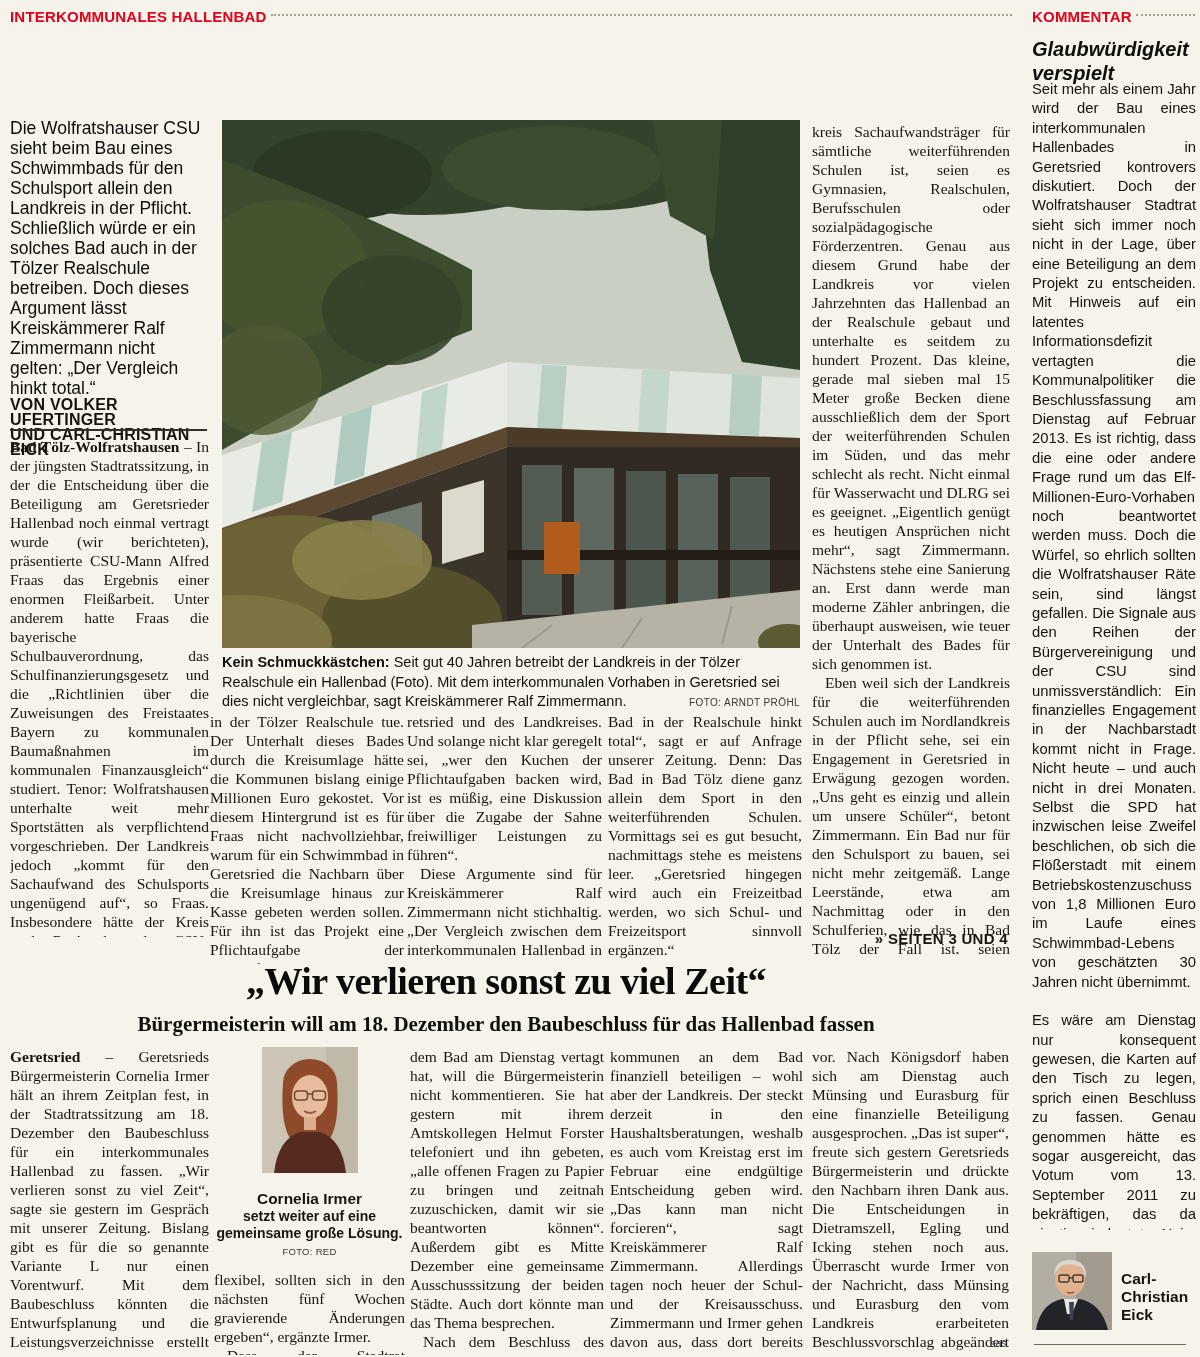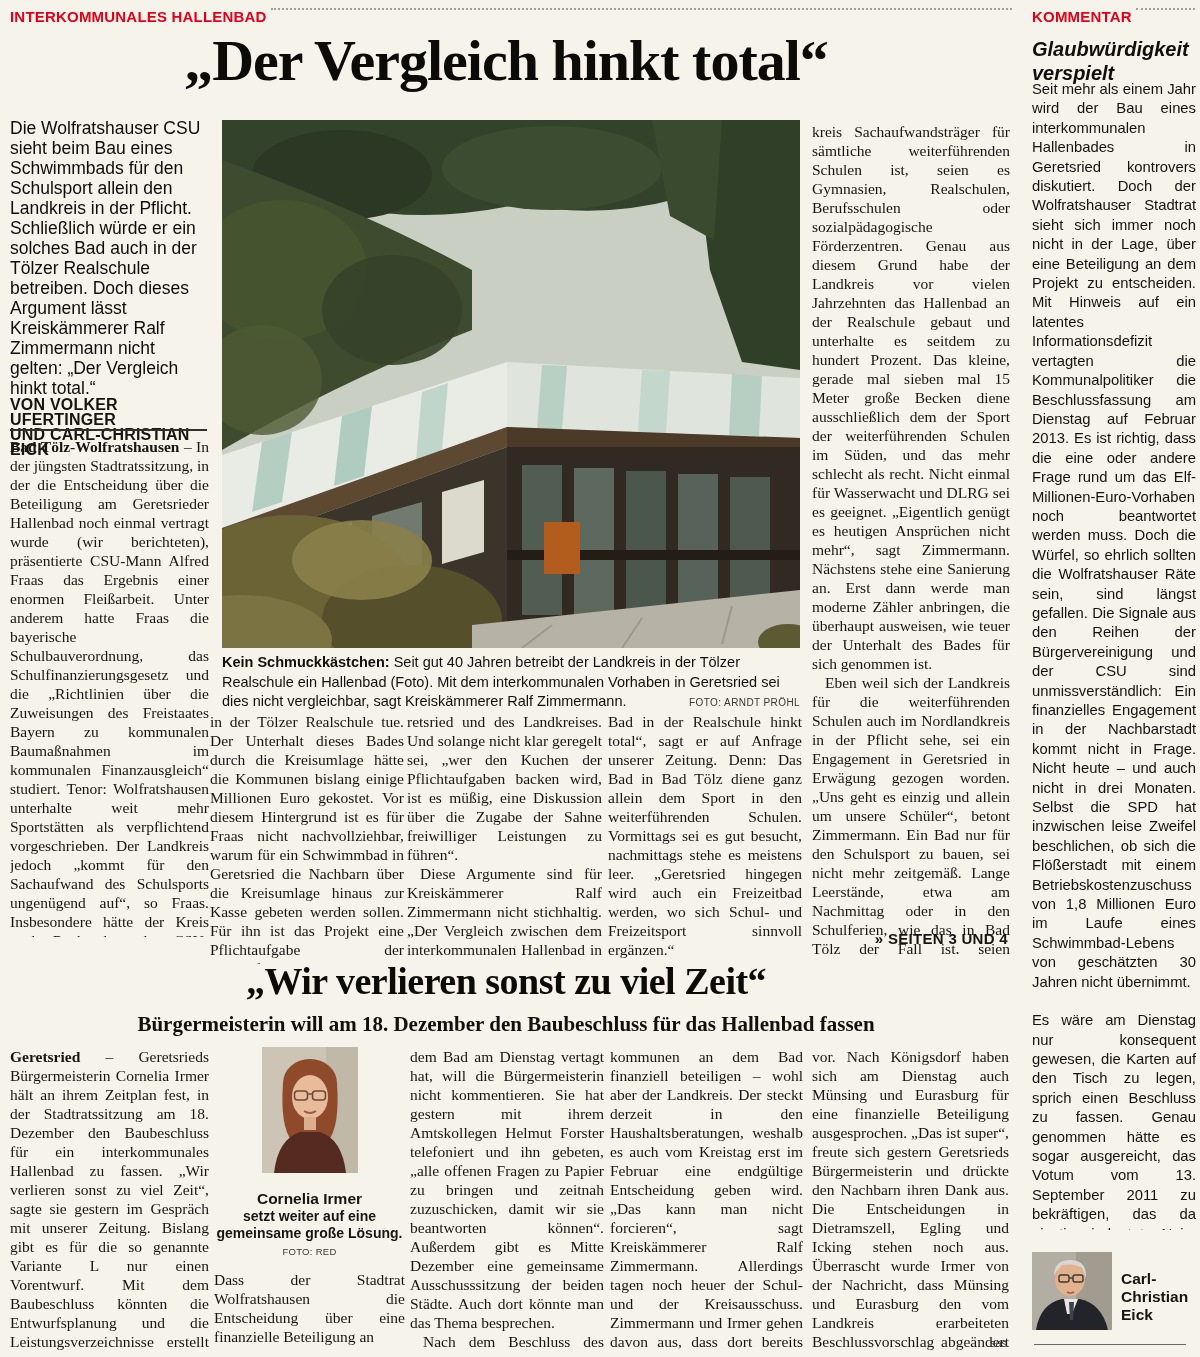--- a/index.html
+++ b/index.html
@@ -1,21 +1,21 @@
 <!DOCTYPE html>
 <html lang="de"><head>
 <meta charset="utf-8">
 <style>
   *{margin:0;padding:0;box-sizing:border-box}
   html,body{width:1200px;height:1357px}
   body{background:#d9d6cc}
   .page{position:relative;width:1200px;height:1357px;background:#f6f3ea;font-family:"Liberation Sans",sans-serif;color:#17130f;overflow:hidden}
 
   
-  .kicker-row{position:absolute;top:8px;display:flex;align-items:flex-start;gap:4px}
+  .kicker-row{position:absolute;top:8px;display:flex;align-items:center;gap:4px}
   .kicker-row .dotline{flex:1;border-bottom:2px dotted #a59d92;margin-bottom:4px}
   .kicker{font-size:15px;font-weight:bold;letter-spacing:.2px;color:#e2001a;white-space:nowrap}
   #main-kicker{left:10px;width:1002px}
   #kom-kicker{left:1032px;width:163px}
 
   
   .headline{position:absolute;left:0;width:1012px;text-align:center;font-family:"Liberation Serif",serif;font-weight:bold;color:#0c0b08}
   #h1-main{top:30px;font-size:58px;letter-spacing:-1px;line-height:62px}
   #h1-second{top:956px;font-size:38px;letter-spacing:-.5px;line-height:50px}
   .subhead{position:absolute;left:0;top:1012px;width:1012px;text-align:center;font-family:"Liberation Serif",serif;font-weight:bold;font-size:21px;color:#12100c}
@@ -71,21 +71,20 @@
 
   <div class="kicker-row" id="main-kicker">
     <span class="kicker">INTERKOMMUNALES HALLENBAD</span>
     <span class="dotline"></span>
   </div>
   <div class="kicker-row" id="kom-kicker">
     <span class="kicker">KOMMENTAR</span>
     <span class="dotline"></span>
   </div>
 
-  <h1 class="headline" id="h1-main">„Der Vergleich hinkt total“</h1>
 
   <div class="lead">Die Wolfratshauser CSU sieht beim Bau eines Schwimmbads für den Schulsport allein den Landkreis in der Pflicht. Schließlich würde er ein solches Bad auch in der Tölzer Realschule betreiben. Doch dieses Argument lässt Kreiskämmerer Ralf Zimmermann nicht gelten: „Der Vergleich hinkt total.“</div>
   <div class="byline">
     <span>VON VOLKER UFERTINGER</span><br>
     <span>UND CARL-CHRISTIAN EICK</span>
   </div>
   <div class="byline-rule"></div>
 
   <figure class="photo-main">
     <svg viewBox="0 0 578 528" width="578" height="528" preserveAspectRatio="none" role="img">
@@ -181,20 +180,21 @@
           <rect x="50.5" y="44" width="13" height="9" rx="3" fill="none" stroke="#6b4a33" stroke-width="1.5"></rect>
           <line x1="45.5" y1="47" x2="50.5" y2="47" stroke="#6b4a33" stroke-width="1.5"></line>
           <path d="M42,64 Q48,68 54,64" stroke="#9c5a44" stroke-width="2" fill="none"></path>
           <rect x="42" y="70" width="12" height="13" fill="#dcae8e"></rect>
           <path d="M12,126 Q16,92 38,85 L58,85 Q80,92 84,126 Z" fill="#552a20"></path>
         </svg>
       </span>
       <span class="cap-name">Cornelia Irmer</span>
       <span class="cap-rest"><span>setzt weiter auf eine gemeinsame große Lösung.</span> <span class="cap-credit">FOTO: RED</span></span>
     </div>
+    <p>flexibel, sollten sich in den nächsten fünf Wochen gravierende Änderungen ergeben“, ergänzte Irmer.</p>
     <p>Dass der Stadtrat Wolfratshausen die Entscheidung über eine finanzielle Beteiligung an</p>
   </div>
 
   <div class="serif-col" id="s-col3">
     <p>dem Bad am Dienstag vertagt hat, will die Bürgermeisterin nicht kommentieren. Sie hat gestern mit ihrem Amtskollegen Helmut Forster telefoniert und ihn gebeten, „alle offenen Fragen zu Papier zu bringen und zeitnah zuzuschicken, damit wir sie beantworten können“. Außerdem gibt es Mitte Dezember eine gemeinsame Ausschusssitzung der beiden Städte. Auch dort könnte man das Thema besprechen.</p>
     <p>Nach dem Beschluss des Geretsrieder Stadtrats ist es nicht zwingend erforderlich, dass sich alle Nordlandkreis-</p>
   </div>
   <div class="serif-col" id="s-col4">
     <p>kommunen an dem Bad finanziell beteiligen – wohl aber der Landkreis. Der steckt derzeit in den Haushaltsberatungen, weshalb es auch vom Kreistag erst im Februar eine endgültige Entscheidung geben wird. „Das kann man nicht forcieren“, sagt Kreiskämmerer Ralf Zimmermann. Allerdings tagen noch heuer der Schul- und der Kreisausschuss. Zimmermann und Irmer gehen davon aus, dass dort bereits „eine Tendenz erkennbar sein wird“, ob der Landkreis am Ende mit im Boot ist.</p>
 

